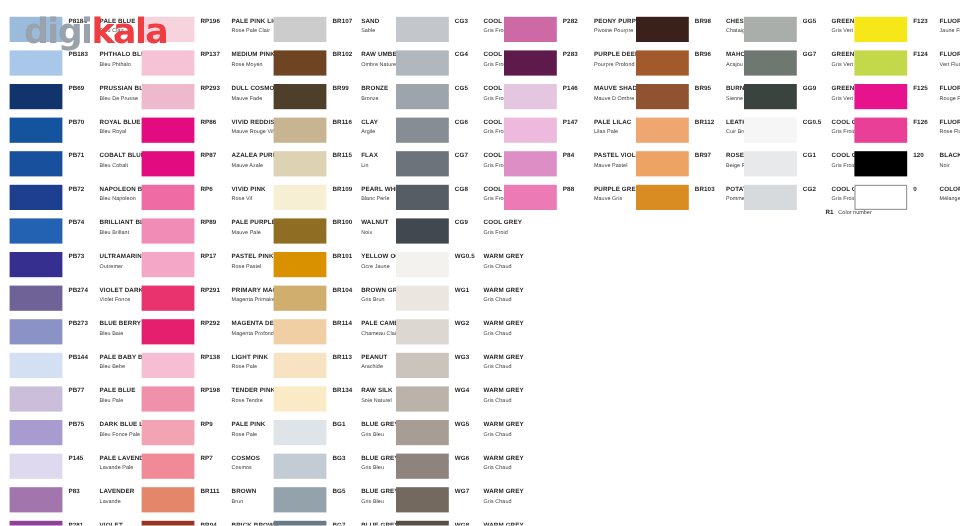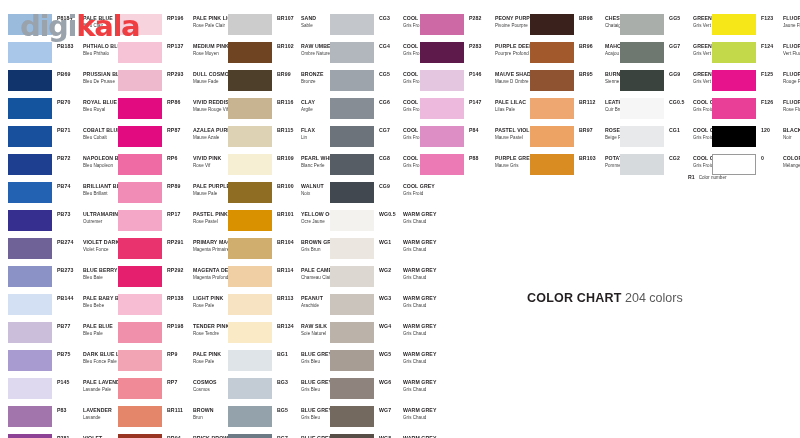--- a/index.html
+++ b/index.html
@@ -968,15 +968,14 @@
         </div>
       </div>
     </div>
 
 
   <div id="legend">
     <span class="lc">R1</span>
     <span class="lt">Color number</span>
   </div>
 
-  <div id="title"><span class="b">COLOR CHART</span><span class="n"> 204 colors</span></div>
 
 </div>
 
 </body></html>

